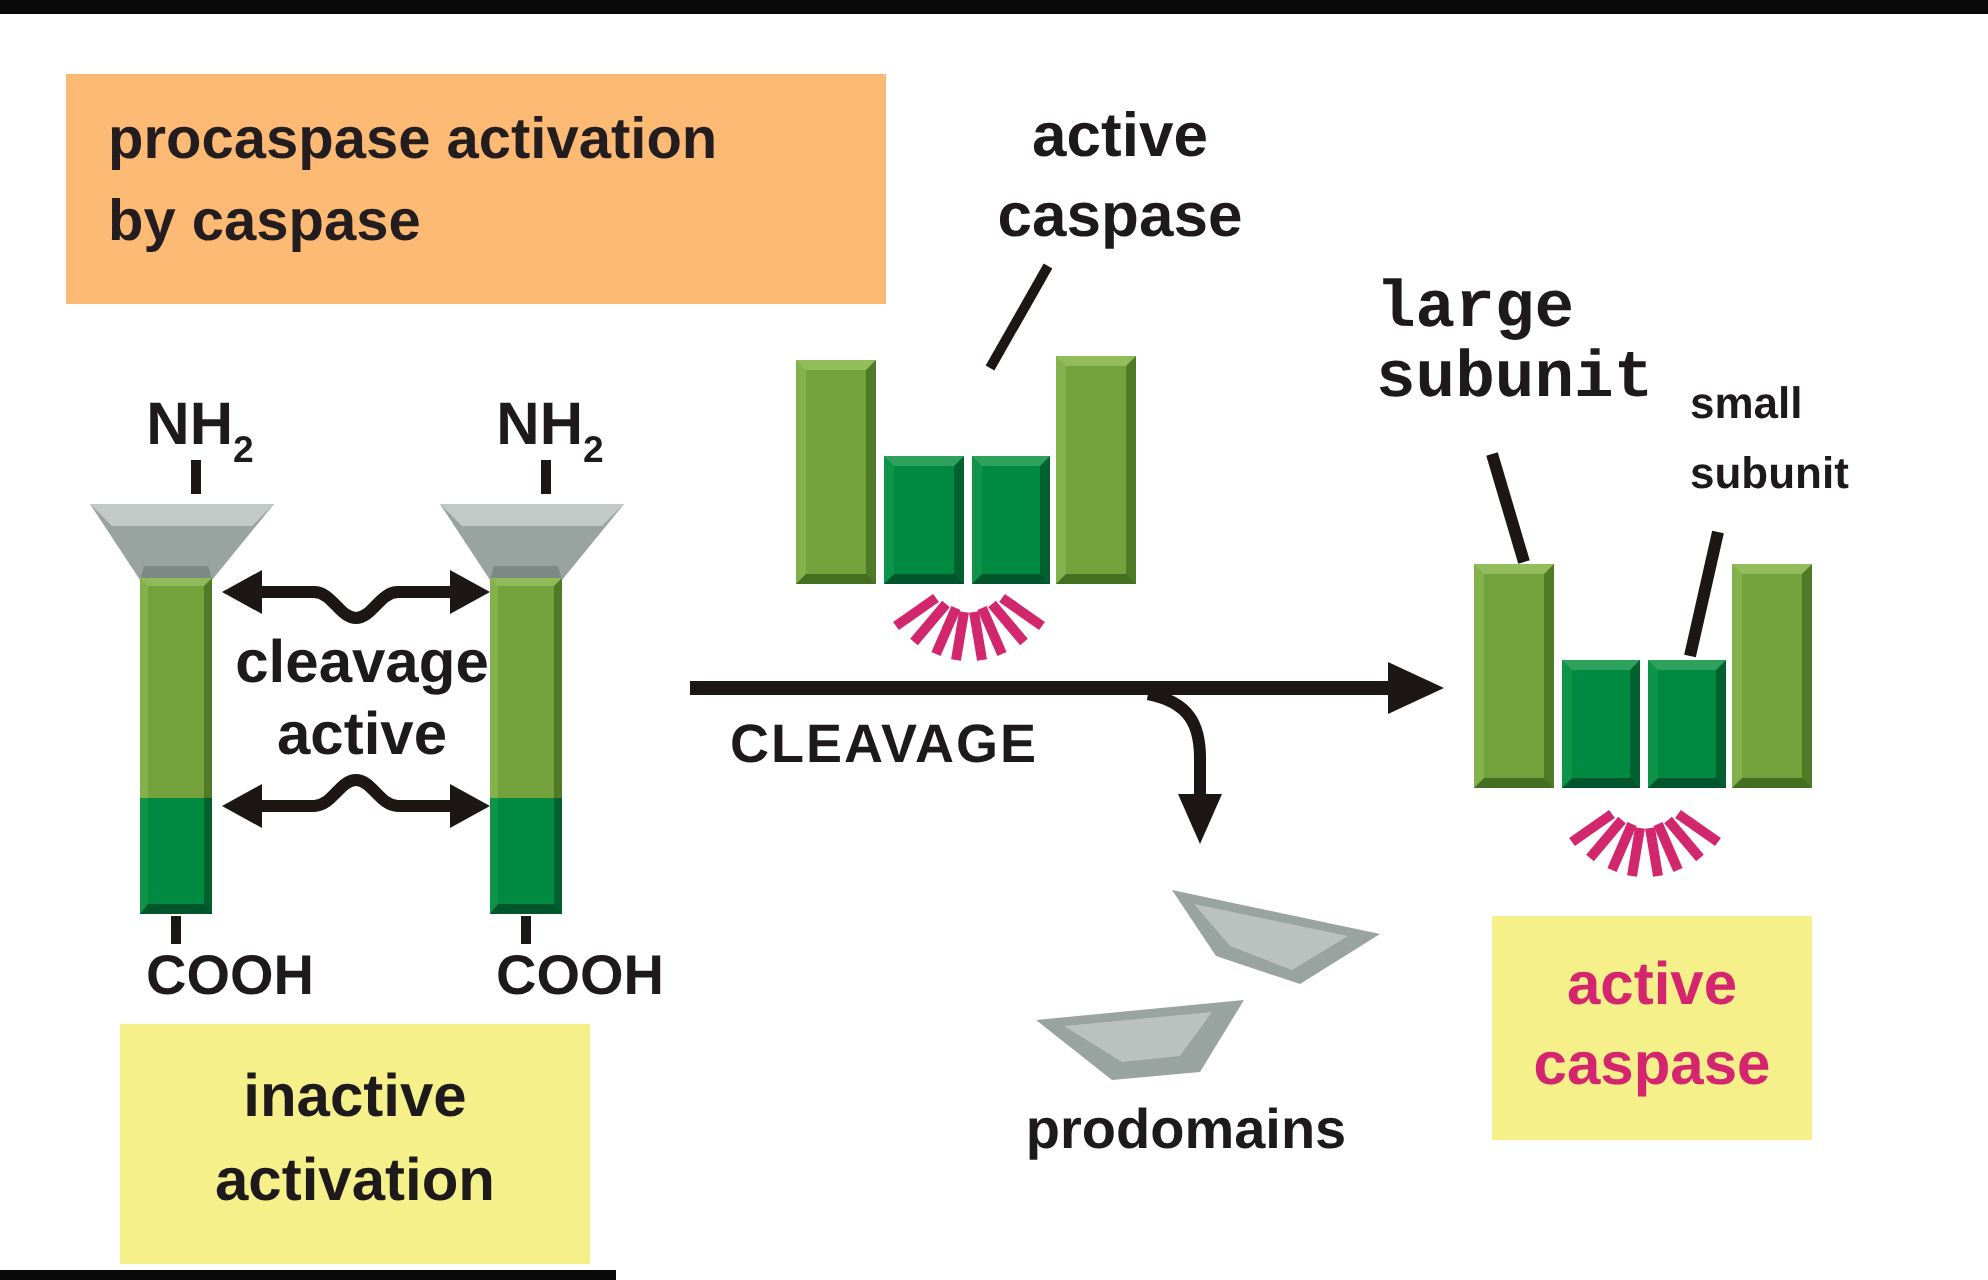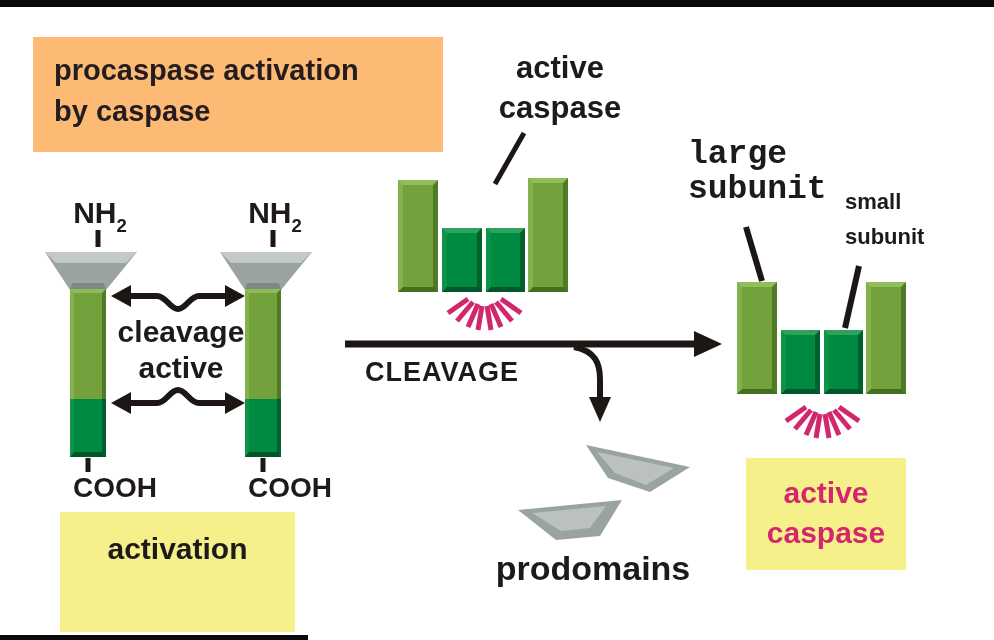--- a/index.html
+++ b/index.html
@@ -152,32 +152,33 @@
     <div>active</div>
   </div>
 
   <div class="abs label ctr" style="left:560px;top:48px;font-size:31px;line-height:40px;">
     <div>active</div>
     <div>caspase</div>
   </div>
 
   <div class="abs label" style="left:365px;top:357px;font-size:27px;letter-spacing:1px;">CLEAVAGE</div>
 
-  <div class="abs label ctr" style="left:593px;top:549px;font-size:34px;">prodomains</div>
+  <div class="abs label ctr" style="left:593px;top:549px;font-size:28px;">prodomains</div>
 
   <div class="abs label" style="left:688px;top:137px;font-size:33px;line-height:35px;font-family:Liberation Mono, monospace;">
     <div>large</div>
     <div>subunit</div>
   </div>
   <div class="abs label" style="left:845px;top:184px;font-size:22px;line-height:35px;">
     <div>small</div>
     <div>subunit</div>
   </div>
 
   <div class="abs yellowbox" style="left:60px;top:512px;width:235px;height:120px;padding-top:16px;line-height:42px;">
+    <div>inactive</div>
     <div>activation</div>
   </div>
   <div class="abs yellowbox magenta" style="left:746px;top:458px;width:160px;height:112px;padding-top:15px;line-height:40px;">
     <div>active</div>
     <div>caspase</div>
   </div>
 
 </div>
 
 </body></html>

